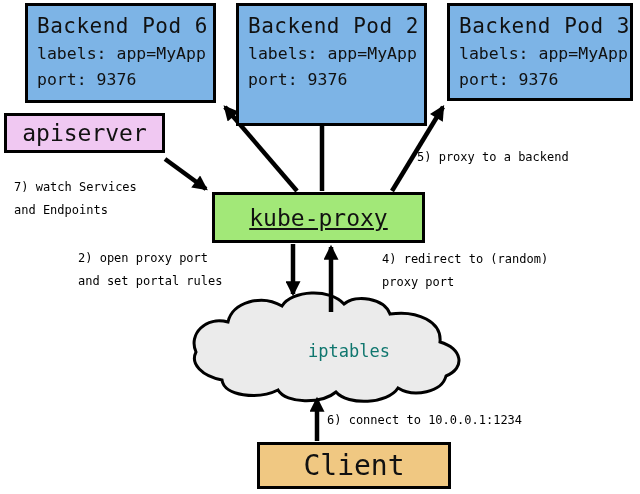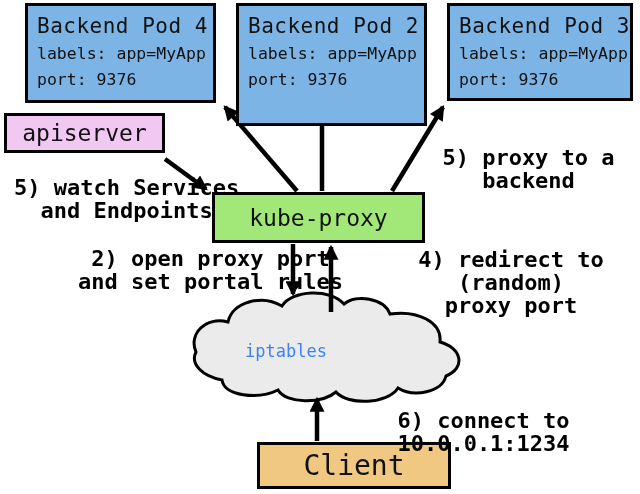--- a/index.html
+++ b/index.html
@@ -35,36 +35,35 @@
     font-size: 16.5px;
     line-height: 26px;
     white-space: nowrap;
   }
   .label-box {
     display: flex;
     align-items: center;
     justify-content: center;
   }
   .apiserver-box { background: var(--color-apiserver, #F0C8F2); font-size: 23px; }
-  .kubeproxy-box { background: var(--color-kube-proxy, #A2E878); font-size: 23px; }
+  .kubeproxy-box { background: var(--color-kube-proxy, #A2E878); font-size: 23px; text-decoration: underline; }
   .client-box    { background: var(--color-client, #F0C882); font-size: 28px; }
   .note {
     position: absolute;
-    font-size: 22px;
-    font-weight: bold;
+    font-size: 12px;
+    font-weight: normal;
     line-height: 23px;
     white-space: pre-line;
     color: #000;
-    text-align: center;
   }
   .cloud-label {
     position: absolute;
     font-size: 17px;
-    color: #3b82f6;
-    text-align: left;
+    color: #0f766e;
+    text-align: right;
     white-space: nowrap;
   }
   svg.layer {
     position: absolute;
     left: 0;
     top: 0;
     width: 640px;
     height: 494px;
   }
   .arrow {
@@ -101,21 +100,21 @@
     <line class="arrow" x1="165" y1="159" x2="206" y2="189" marker-end="url(#ah)"></line>
     <line class="arrow" x1="297" y1="191" x2="225" y2="107" marker-end="url(#ah)"></line>
     <line class="arrow" x1="322" y1="191" x2="322" y2="107" marker-end="url(#ah)"></line>
     <line class="arrow" x1="392" y1="191" x2="443" y2="107" marker-end="url(#ah)"></line>
     <line class="arrow" x1="293" y1="244" x2="293" y2="294" marker-end="url(#ah)"></line>
     <line class="arrow" x1="331" y1="312" x2="331" y2="247" marker-end="url(#ah)"></line>
     <line class="arrow" x1="317" y1="441" x2="317" y2="399" marker-end="url(#ah)"></line>
   </svg>
 
   <div class="box pod-box" style="left:25px; top:3px; width:191px; height:100px;">
-    <div class="pod-title">Backend Pod 4</div>
+    <div class="pod-title">Backend Pod 6</div>
     <div class="pod-line">labels: app=MyApp</div>
     <div class="pod-line">port: 9376</div>
   </div>
 
   <div class="box pod-box" style="left:236px; top:3px; width:191px; height:123px;">
     <div class="pod-title">Backend Pod 2</div>
     <div class="pod-line">labels: app=MyApp</div>
     <div class="pod-line">port: 9376</div>
   </div>
 
@@ -132,21 +131,21 @@
   <div class="box label-box kubeproxy-box" style="left:212px; top:192px; width:213px; height:51px;">
     <span>kube-proxy</span>
   </div>
 
   <div class="cloud-label" style="left:245px; top:341px; width:145px;">iptables</div>
 
   <div class="box label-box client-box" style="left:221px; top:442px; width:194px; height:47px;margin-left:36px;">
     <span>Client</span>
   </div>
 
-  <div class="note" style="left:14px; top:176px;">5) watch Services
+  <div class="note" style="left:14px; top:176px;">7) watch Services
 and Endpoints</div>
   <div class="note" style="left:78px; top:247px;">2) open proxy port
 and set portal rules</div>
   <div class="note" style="left:327px; top:409px;">6) connect to 10.0.0.1:1234</div>
   <div class="note" style="left:338px; top:248px;margin-left:44px;">4) redirect to (random)
 proxy port</div>
   <div class="note" style="left:417px; top:146px;">5) proxy to a backend</div>
 
 </div>
 

